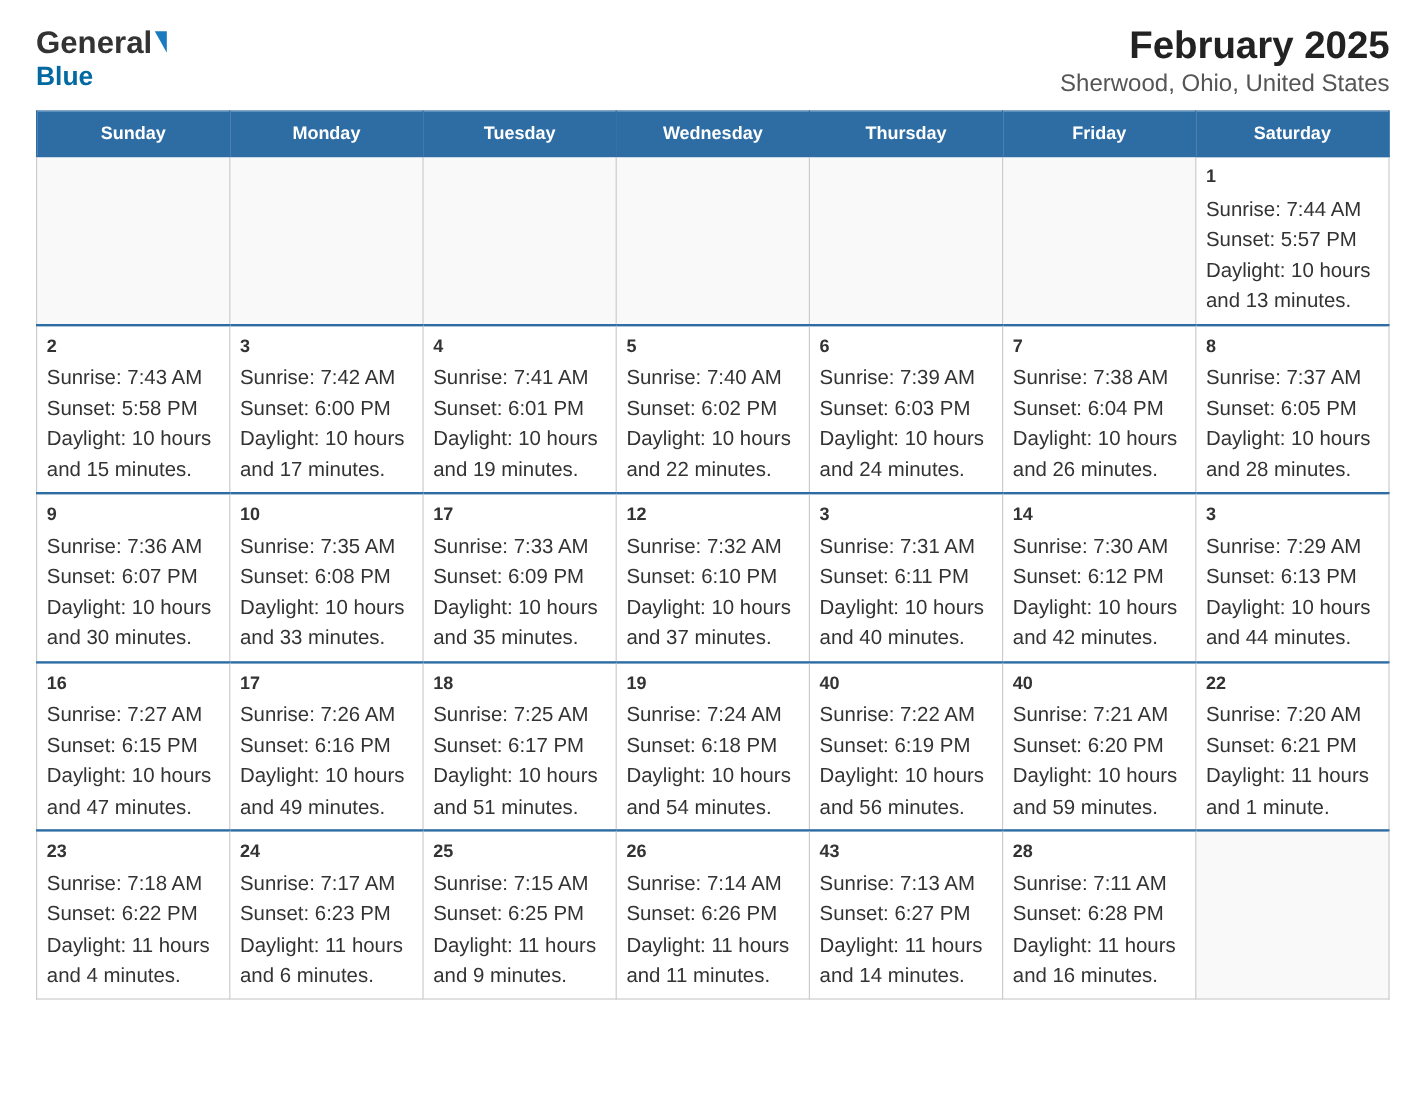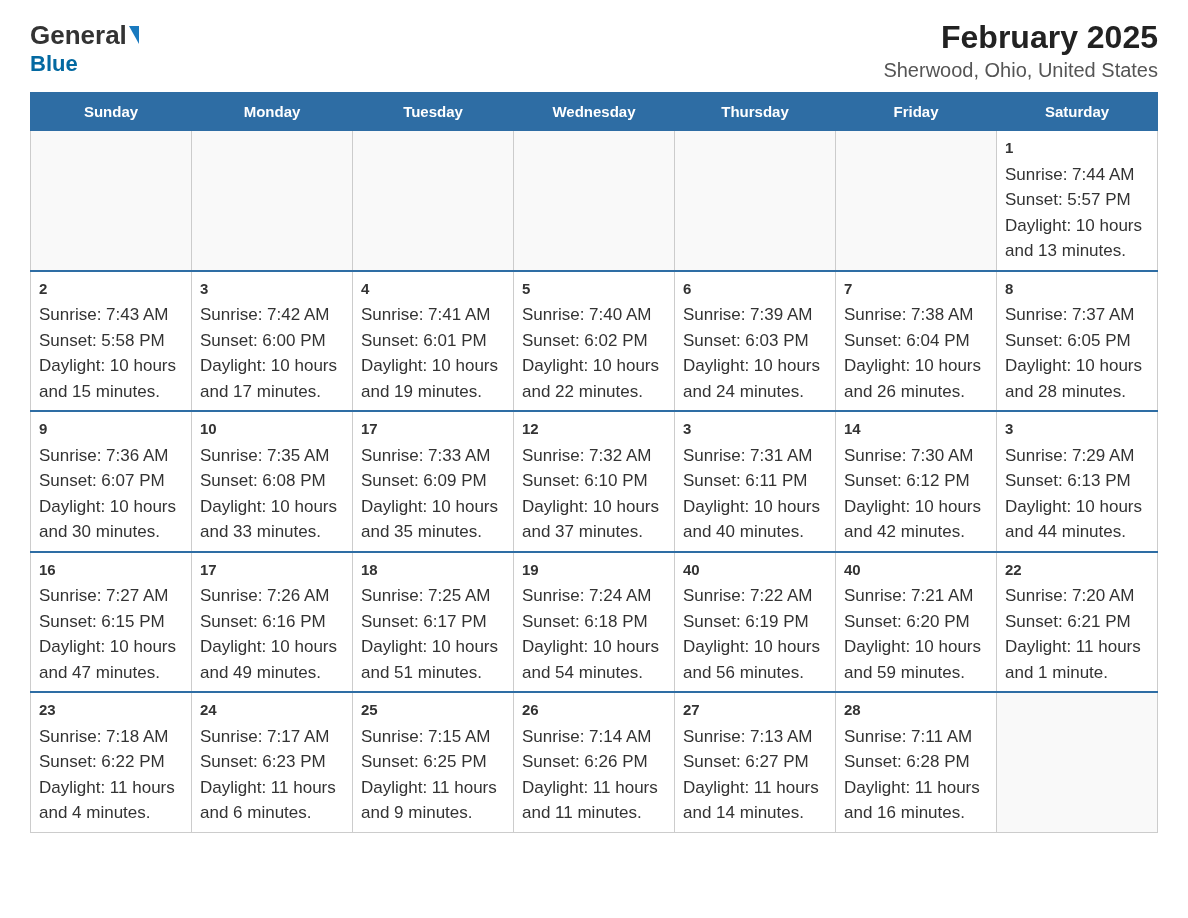--- a/index.html
+++ b/index.html
@@ -248,21 +248,21 @@
         </td>
         <td>
           <span class="day-number">25</span>
           <div class="day-info">Sunrise: 7:15 AM<br>Sunset: 6:25 PM<br>Daylight: 11 hours<br>and 9 minutes.</div>
         </td>
         <td>
           <span class="day-number">26</span>
           <div class="day-info">Sunrise: 7:14 AM<br>Sunset: 6:26 PM<br>Daylight: 11 hours<br>and 11 minutes.</div>
         </td>
         <td>
-          <span class="day-number">27</span>
+          <span class="day-number">43</span>
           <div class="day-info">Sunrise: 7:13 AM<br>Sunset: 6:27 PM<br>Daylight: 11 hours<br>and 14 minutes.</div>
         </td>
         <td>
           <span class="day-number">28</span>
           <div class="day-info">Sunrise: 7:11 AM<br>Sunset: 6:28 PM<br>Daylight: 11 hours<br>and 16 minutes.</div>
         </td>
         <td class="empty"></td>
       </tr>
     </tbody>
 </table>

